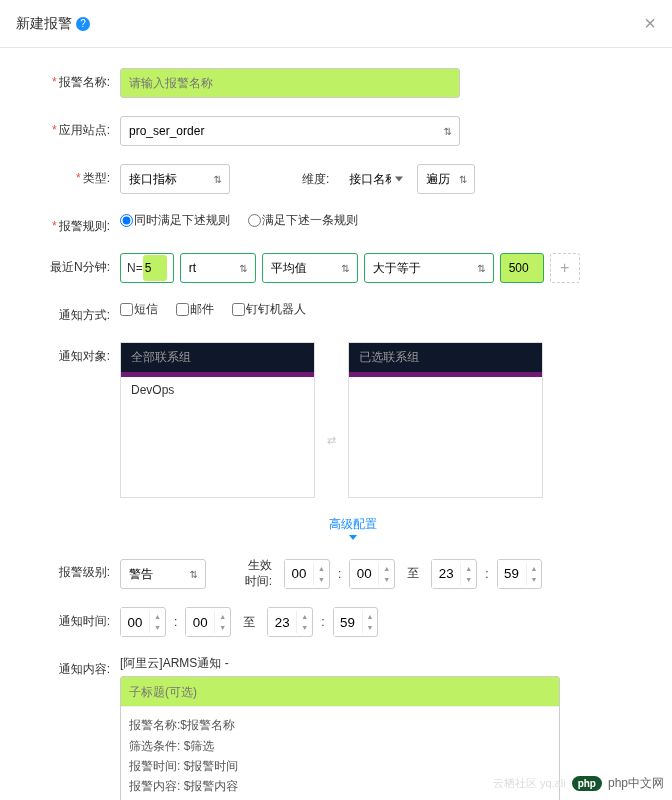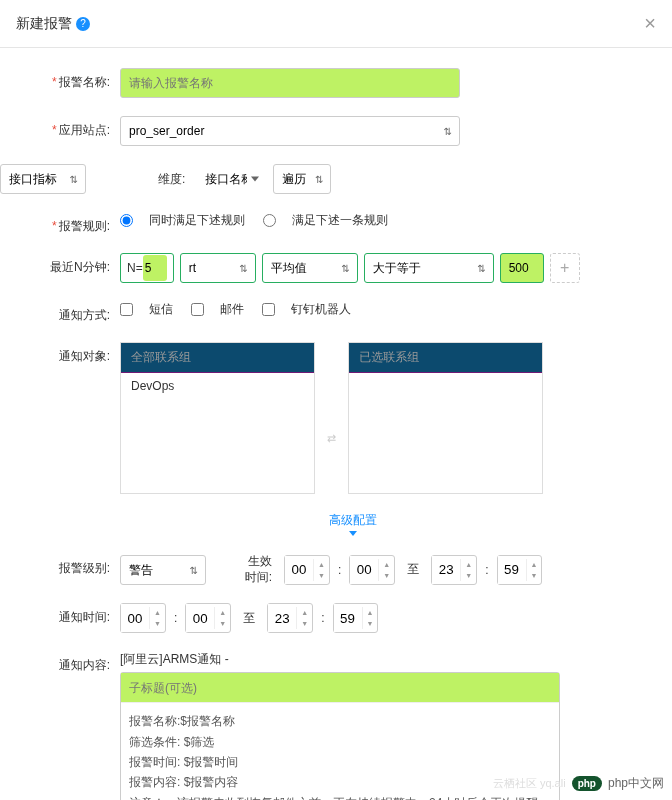--- a/index.html
+++ b/index.html
@@ -18,23 +18,23 @@
 select { height: 30px; appearance: none; background: #fff; padding-right: 20px; position: relative; }
 .select-wrap { position: relative; display: inline-block; }
 .select-wrap::after { content: ""; position: absolute; right: 8px; top: 50%; transform: translateY(-50%); width: 0; height: 0; border-left: 4px solid transparent; border-right: 4px solid transparent; border-top: 5px solid #666; pointer-events: none; }
 .select-wrap.updown::after { content: "⇅"; border: none; font-size: 10px; color: #666; width: auto; height: auto; transform: translateY(-50%); }
 .wide { width: 340px; }
 .green-border { border: 1px solid #27ae60 !important; }
 .spinner { display: inline-flex; align-items: center; border: 1px solid #ccc; border-radius: 3px; height: 30px; }
 .spinner input { border: none; width: 28px; text-align: center; height: 28px; padding: 0; }
 .spinner .arrows { display: flex; flex-direction: column; border-left: 1px solid #eee; }
 .spinner .arrows span { font-size: 7px; color: #999; line-height: 1; padding: 2px 4px; cursor: pointer; }
-.radio-group label, .checkbox-group label { display: inline-flex; align-items: center; gap: 16px; margin-right: 12px; cursor: pointer; }
+.radio-group label, .checkbox-group label { display: inline-flex; align-items: center; gap: 1px; margin-right: 12px; cursor: pointer; }
 .listbox { border: 1px solid #ddd; background: #fff; width: 195px; }
-.listbox-header { background: #0c4a6e; padding: 6px 10px; color: #999; border-bottom: 1px solid #701a75; }
+.listbox-header { background: #0f172a; padding: 6px 10px; color: #999; border-bottom: 5px solid #701a75; }
 .listbox-body { height: 120px; overflow: auto; }
 .listbox-item { padding: 6px 10px; cursor: pointer; }
 .transfer-arrows { display: flex; flex-direction: column; gap: 4px; padding: 40px 6px 0; color: #ccc; font-size: 11px; }
 .advanced { color: #1890ff; cursor: pointer; padding-left: 50px; margin-bottom: 18px; display: flex; align-items: center; gap: 2px; flex-direction: column; }
 .chev-down { width: 0; height: 0; border-left: 4px solid transparent; border-right: 4px solid transparent; border-top: 5px solid #1890ff; display: inline-block; }
 .add-btn { width: 30px; height: 30px; border: 1px dashed #ccc; border-radius: 3px; display: inline-flex; align-items: center; justify-content: center; color: #aaa; font-size: 16px; cursor: pointer; }
 .content-box { border: 1px solid #ccc; border-radius: 3px; width: 440px; }
 .content-box input { border: none; border-bottom: 1px solid #eee; width: 100%; border-radius: 0; }
 .content-box .body-text { padding: 8px; font-size: 12px; line-height: 1.7; color: #555; min-height: 110px; }
 .inline-label { padding: 0 6px; color: #333; }
@@ -68,22 +68,23 @@
   </div>
 
   <div class="row">
     <div class="label req">应用站点:</div>
     <div class="field">
       <div class="select-wrap updown"><select class="wide"><option>pro_ser_order</option></select></div>
     </div>
   </div>
 
   <div class="row">
-    <div class="field">
-      <div class="select-wrap updown"><select style="width:86px"><option>接口指标</option></select></div>
+    <div class="label req">类型:</div>
+    <div class="field">
+      <div class="select-wrap updown"><select style="width:110px"><option>接口指标</option></select></div>
       <span class="inline-label" style="margin-left:60px">维度:</span>
       <div class="select-wrap"><select style="width:70px;border:none"><option>接口名称</option></select></div>
       <div class="select-wrap updown"><select style="width:58px"><option>遍历</option></select></div>
     </div>
   </div>
 
   <div class="row">
     <div class="label req">报警规则:</div>
     <div class="field radio-group">
       <label>

